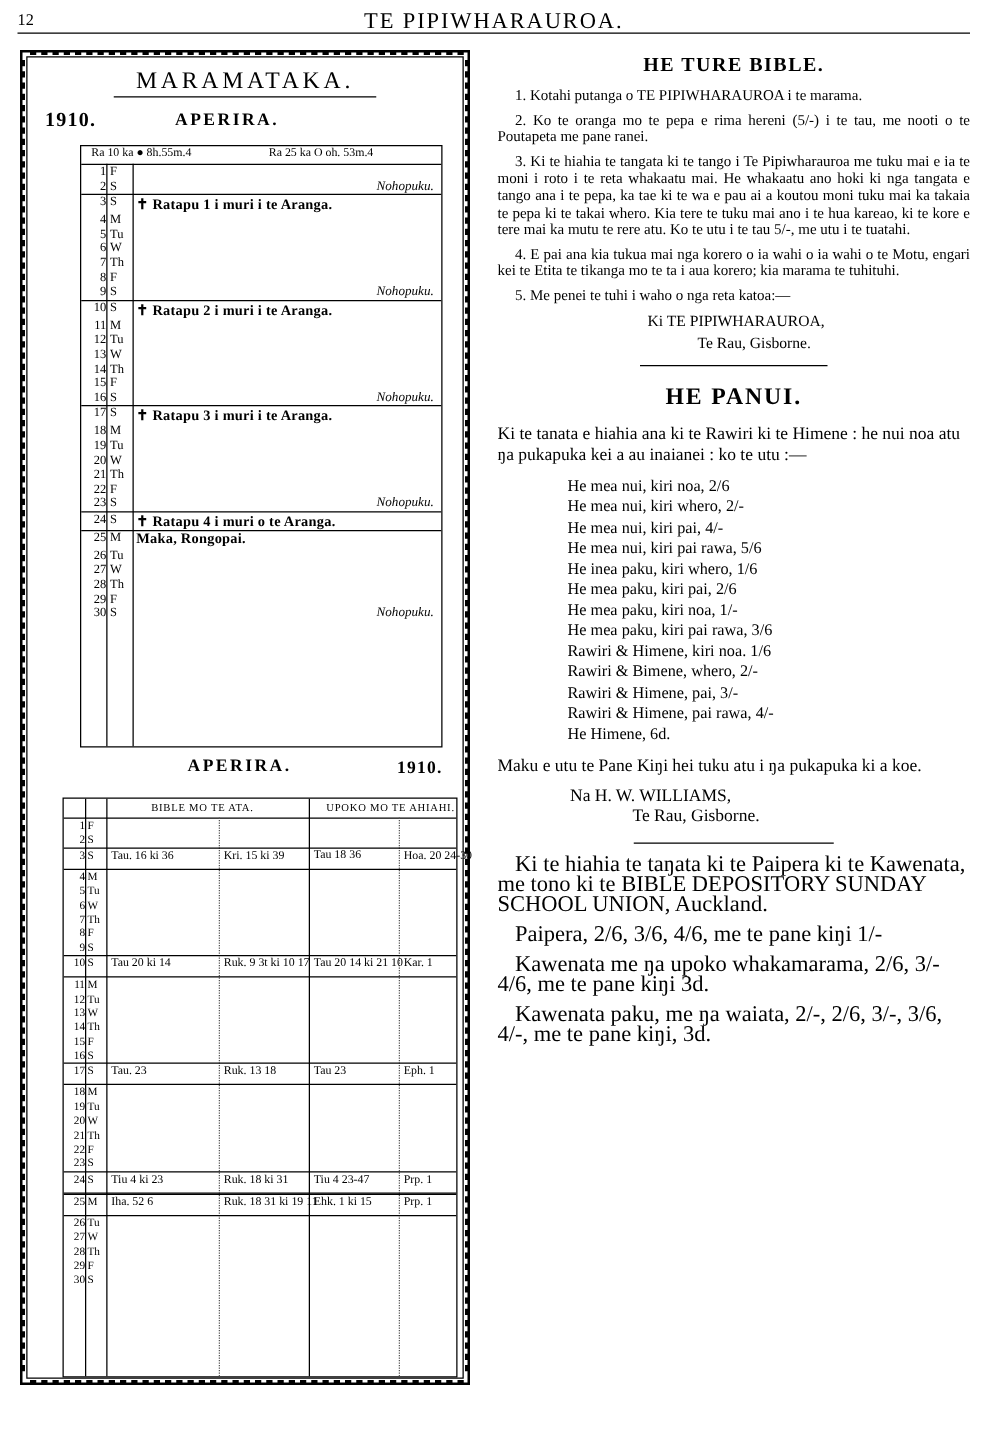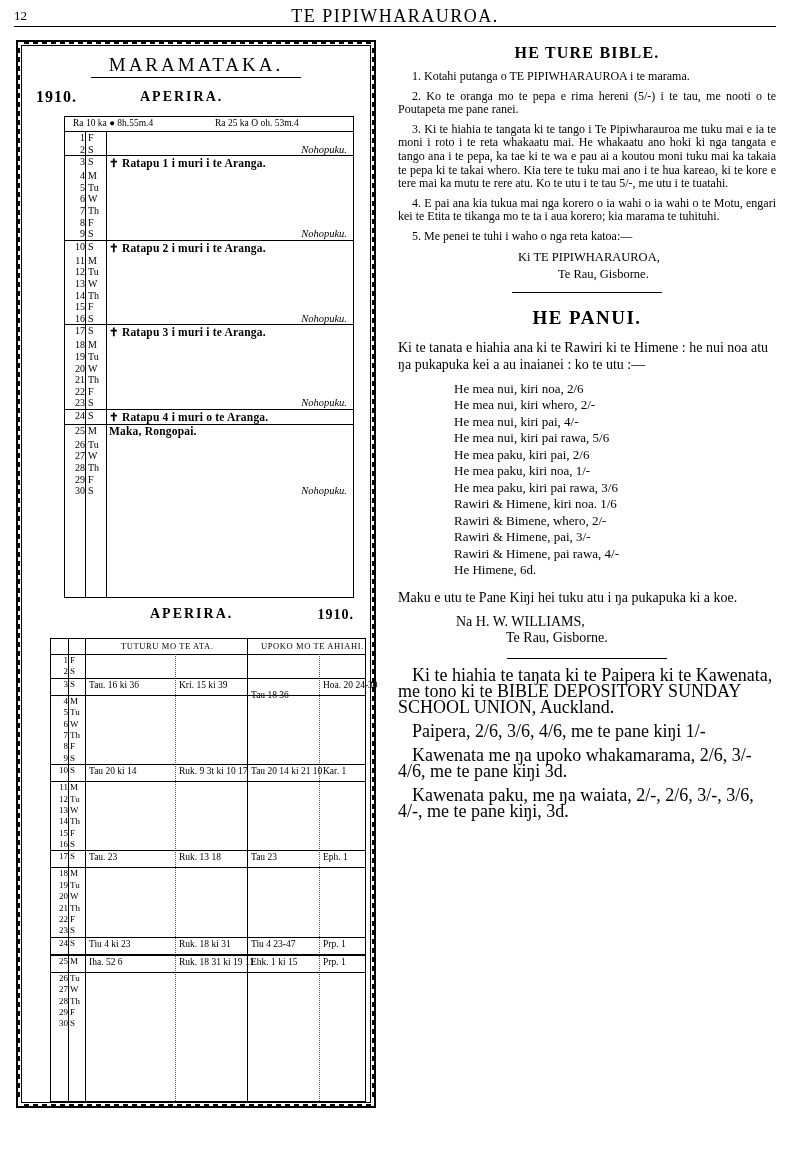--- a/index.html
+++ b/index.html
@@ -560,21 +560,21 @@
         </div>
     </div>
 
     <div class="head2">
       <span class="a">APERIRA.</span>
       <span class="b">1910.</span>
     </div>
 
     <div class="lect">
       <div class="hdr">
-        <span style="left:70px;">TUTURU MO TE ATA.</span>
+        <span style="left:70px;">BIBLE MO TE ATA.</span>
         <span style="left:210px;">UPOKO MO TE AHIAHI.</span>
       </div>
       <div class="vline" style="left:17px;"></div>
       <div class="vline" style="left:34px;"></div>
       <div class="vline" style="left:196px;top:0;"></div>
       <div class="dashline" style="left:124px;"></div>
       <div class="dashline" style="left:268px;"></div>
       <div id="lectrows" style="position:absolute;left:0;right:0;top:16px;bottom:0;">
           <div class="lrow" style="height:11.4px;">
             <span class="dn">1</span>
@@ -582,21 +582,21 @@
           </div>
           <div class="lrow" style="height:11.4px;">
             <span class="dn">2</span>
             <span class="dl">S</span>
           </div>
           <div class="lrow" style="height:16px;border-top:1px solid #000;border-bottom:1px solid #000;">
             <span class="dn">3</span>
             <span class="dl">S</span>
             <span class="cell" style="left:38px;top:1px;">Tau. 16 ki 36</span>
             <span class="cell" style="left:128px;top:1px;">Kri. 15 ki 39</span>
-            <span class="cell" style="left:200px;top:11px;">Tau 18  36</span>
+            <span class="cell" style="left:200px;top:0;">Tau 18  36</span>
             <span class="cell" style="left:272px;top:1px;">Hoa. 20 24-30</span>
           </div>
           <div class="lrow" style="height:11.4px;">
             <span class="dn">4</span>
             <span class="dl">M</span>
           </div>
           <div class="lrow" style="height:11.4px;">
             <span class="dn">5</span>
             <span class="dl">Tu</span>
           </div>
@@ -736,20 +736,21 @@
 
     <div class="rc-h2">HE PANUI.</div>
 
     <p class="panui-lead">Ki te tanata e hiahia ana ki te Rawiri ki te Himene :  he nui noa atu ŋa pukapuka kei a au inaianei :  ko te utu :—</p>
 
     <div class="pricelist" id="pricelist">
         <div>He mea nui, kiri noa, 2/6</div>
         <div>He mea nui, kiri whero, 2/-</div>
         <div>He mea nui, kiri pai, 4/-</div>
         <div>He mea nui, kiri pai rawa, 5/6</div>
+        <div>He inea paku, kiri whero, 1/6</div>
         <div>He mea paku, kiri pai, 2/6</div>
         <div>He mea paku, kiri noa, 1/-</div>
         <div>He mea paku, kiri pai rawa, 3/6</div>
         <div>Rawiri &amp; Himene, kiri noa. 1/6</div>
         <div>Rawiri &amp; Bimene, whero, 2/-</div>
         <div>Rawiri &amp; Himene, pai, 3/-</div>
         <div>Rawiri &amp; Himene, pai rawa, 4/-</div>
         <div>He Himene, 6d.</div>
       </div>
 

